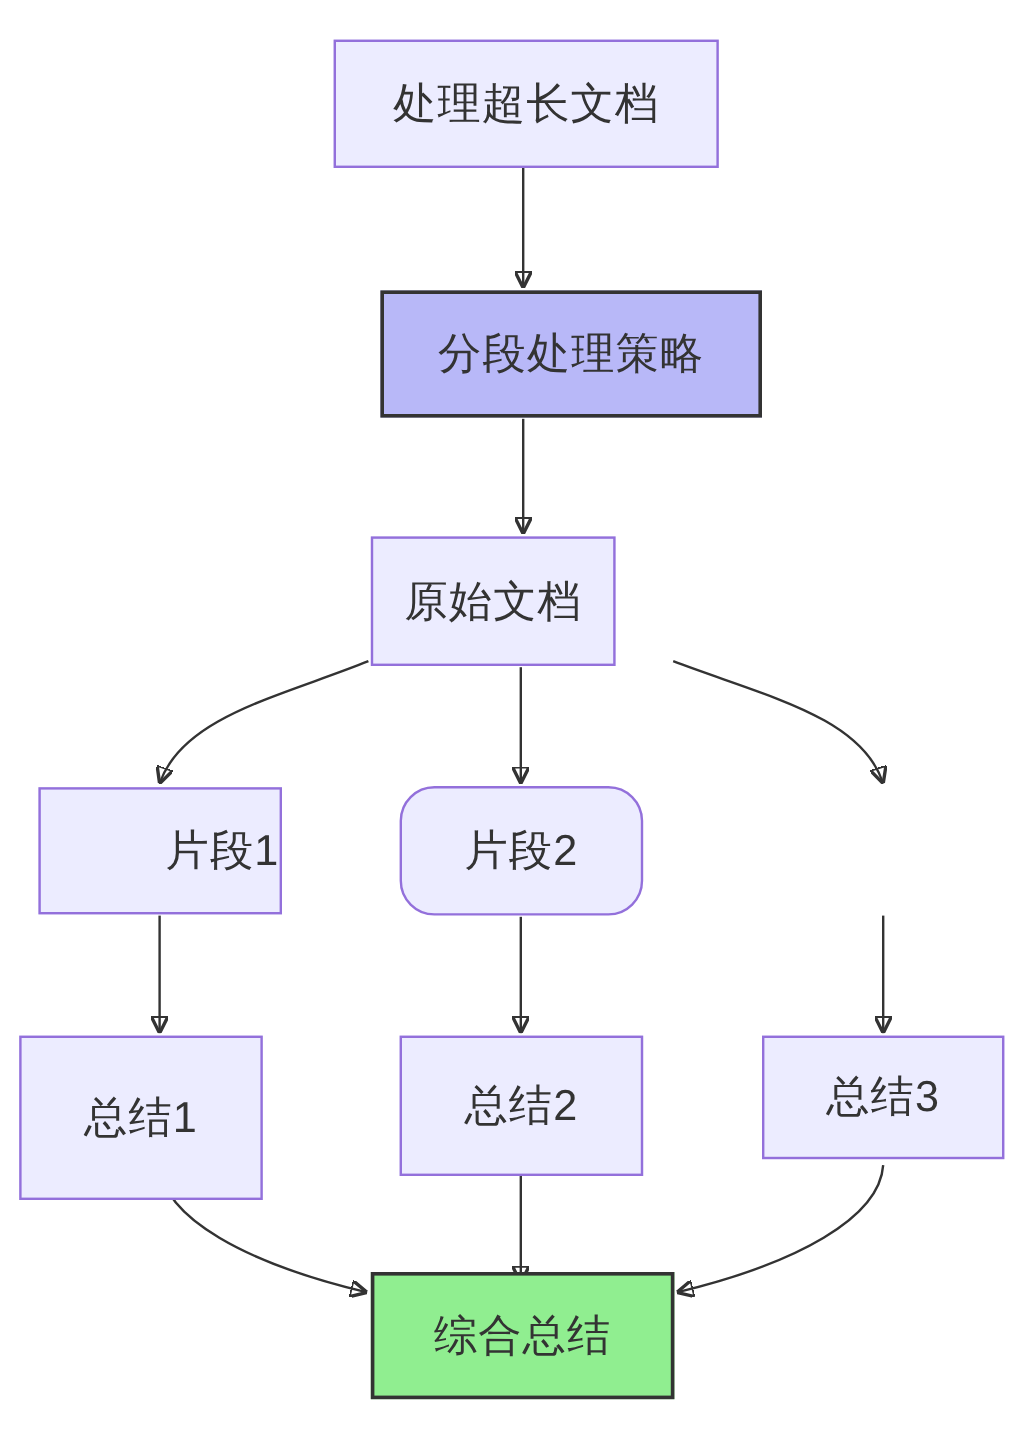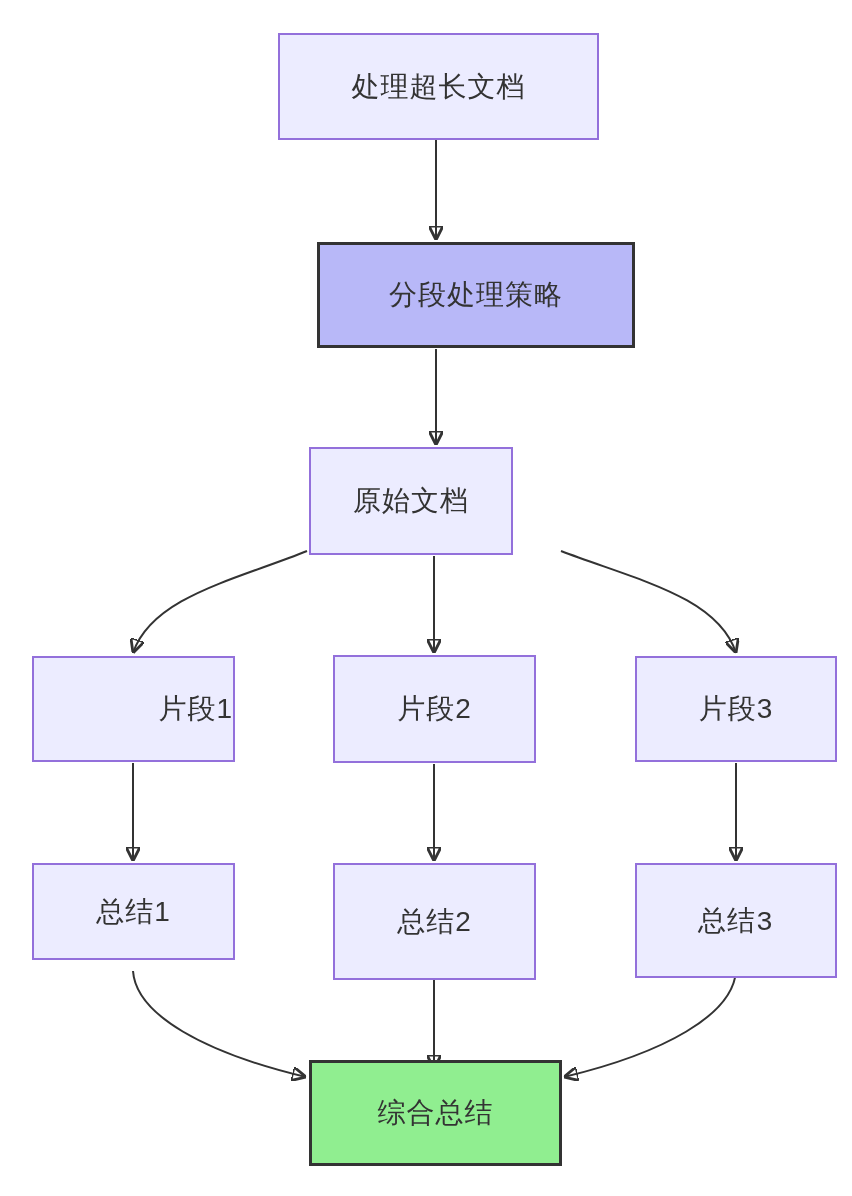--- a/index.html
+++ b/index.html
@@ -25,21 +25,21 @@
     stroke: #333333;
     stroke-width: 2;
     fill: none;
   }
   .node {
     position: absolute;
     box-sizing: border-box;
     display: flex;
     align-items: center;
     justify-content: center;
-    font-size: 28px;
+    font-size: 36px;
     color: #333333;
     text-align: center;
     letter-spacing: 1px;
   }
   .node.default {
     background: #ECECFF;
     border: 2px solid #9370DB;
   }
   .node.highlight {
     background: #B8B8F8;
@@ -84,37 +84,34 @@
   </div>
 
   <div class="node default" style="left:309px; top:447px; width:204px; height:108px;">
     <span>原始文档</span>
   </div>
 
   <div class="node default" style="left:32px; top:656px; width:203px; height:106px;justify-content:flex-end;">
     <span>片段1</span>
   </div>
 
-  <div class="node default" style="left:333px; top:655px; width:203px; height:108px;">
+  <div class="node default" style="left:333px; top:655px; width:203px; height:108px;border-radius:29px;">
     <span>片段2</span>
   </div>
 
-  <div class="node default" style="left:635px; top:656px; width:202px; height:106px;">
-    <span>片段3</span>
-  </div>
 
-  <div class="node default" style="left:32px; top:863px; width:203px; height:97px;">
+  <div class="node default" style="left:16px; top:863px; width:203px; height:137px;">
     <span>总结1</span>
   </div>
 
   <div class="node default" style="left:333px; top:863px; width:203px; height:117px;">
     <span>总结2</span>
   </div>
 
-  <div class="node default" style="left:635px; top:863px; width:202px; height:115px;font-family:Liberation Mono, monospace;">
+  <div class="node default" style="left:635px; top:863px; width:202px; height:103px;">
     <span>总结3</span>
   </div>
 
   <div class="node success" style="left:309px; top:1060px; width:253px; height:106px;">
     <span>综合总结</span>
   </div>
 
 </div>
 
 </body></html>

